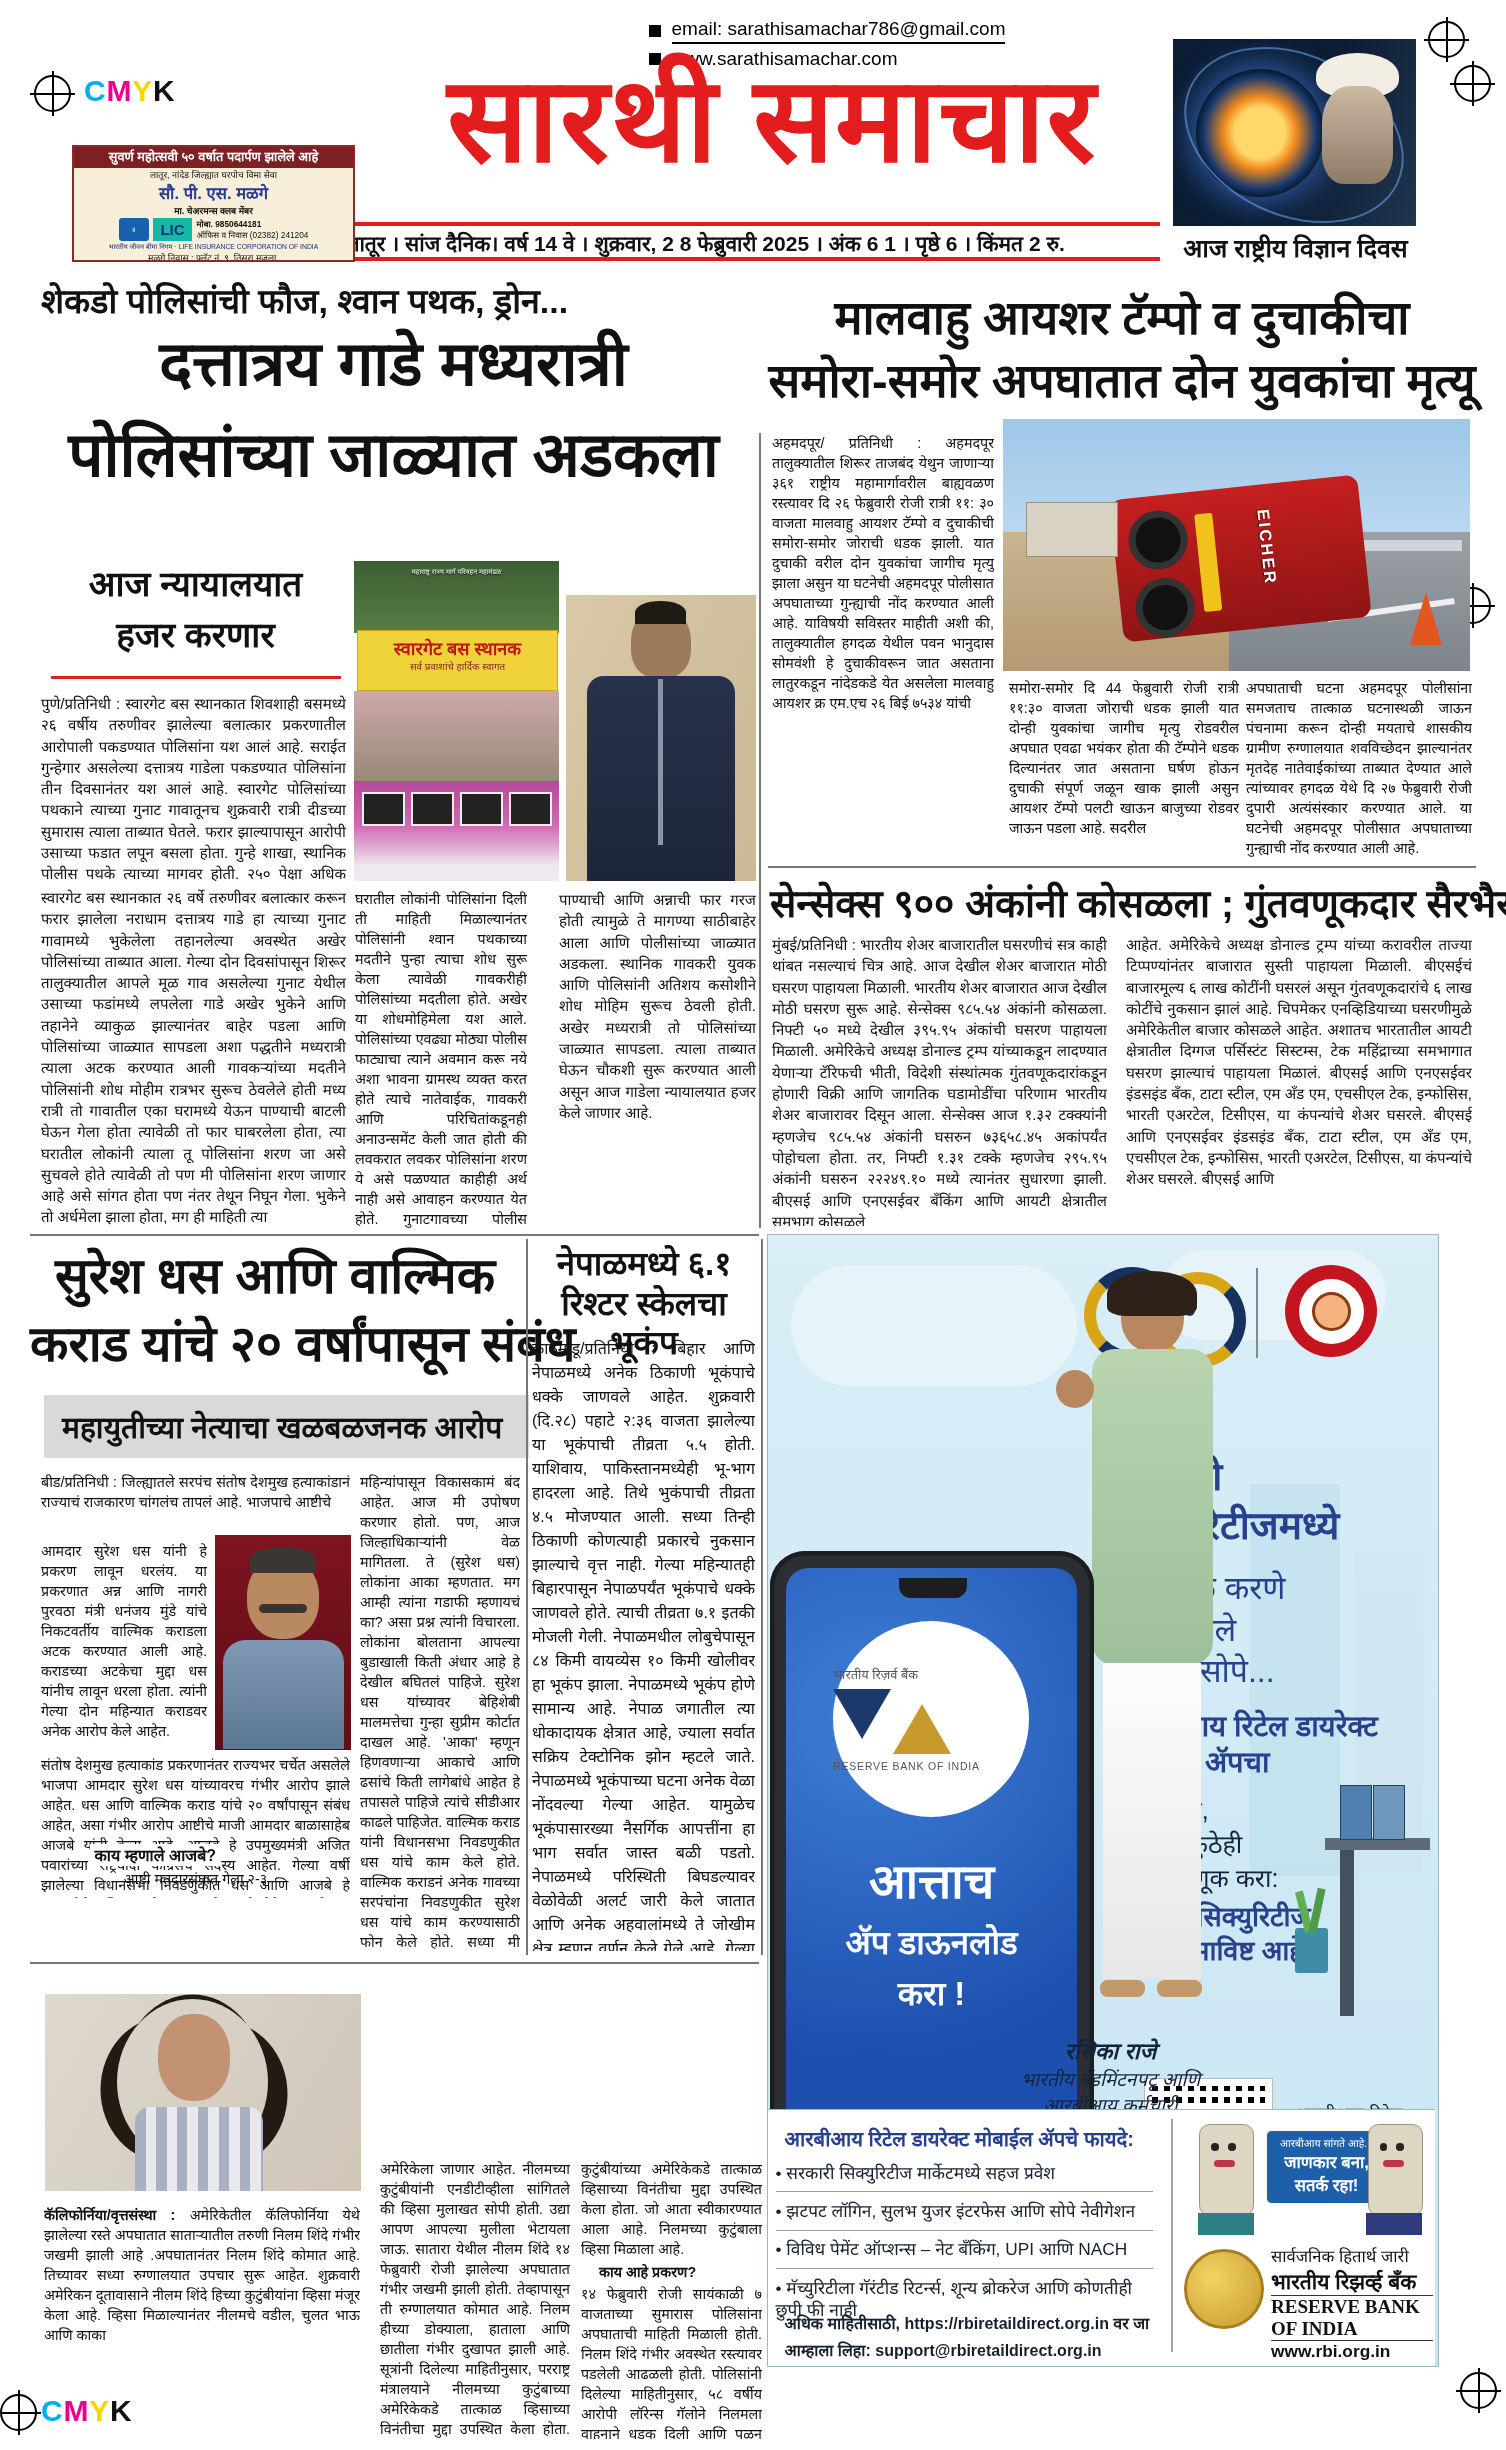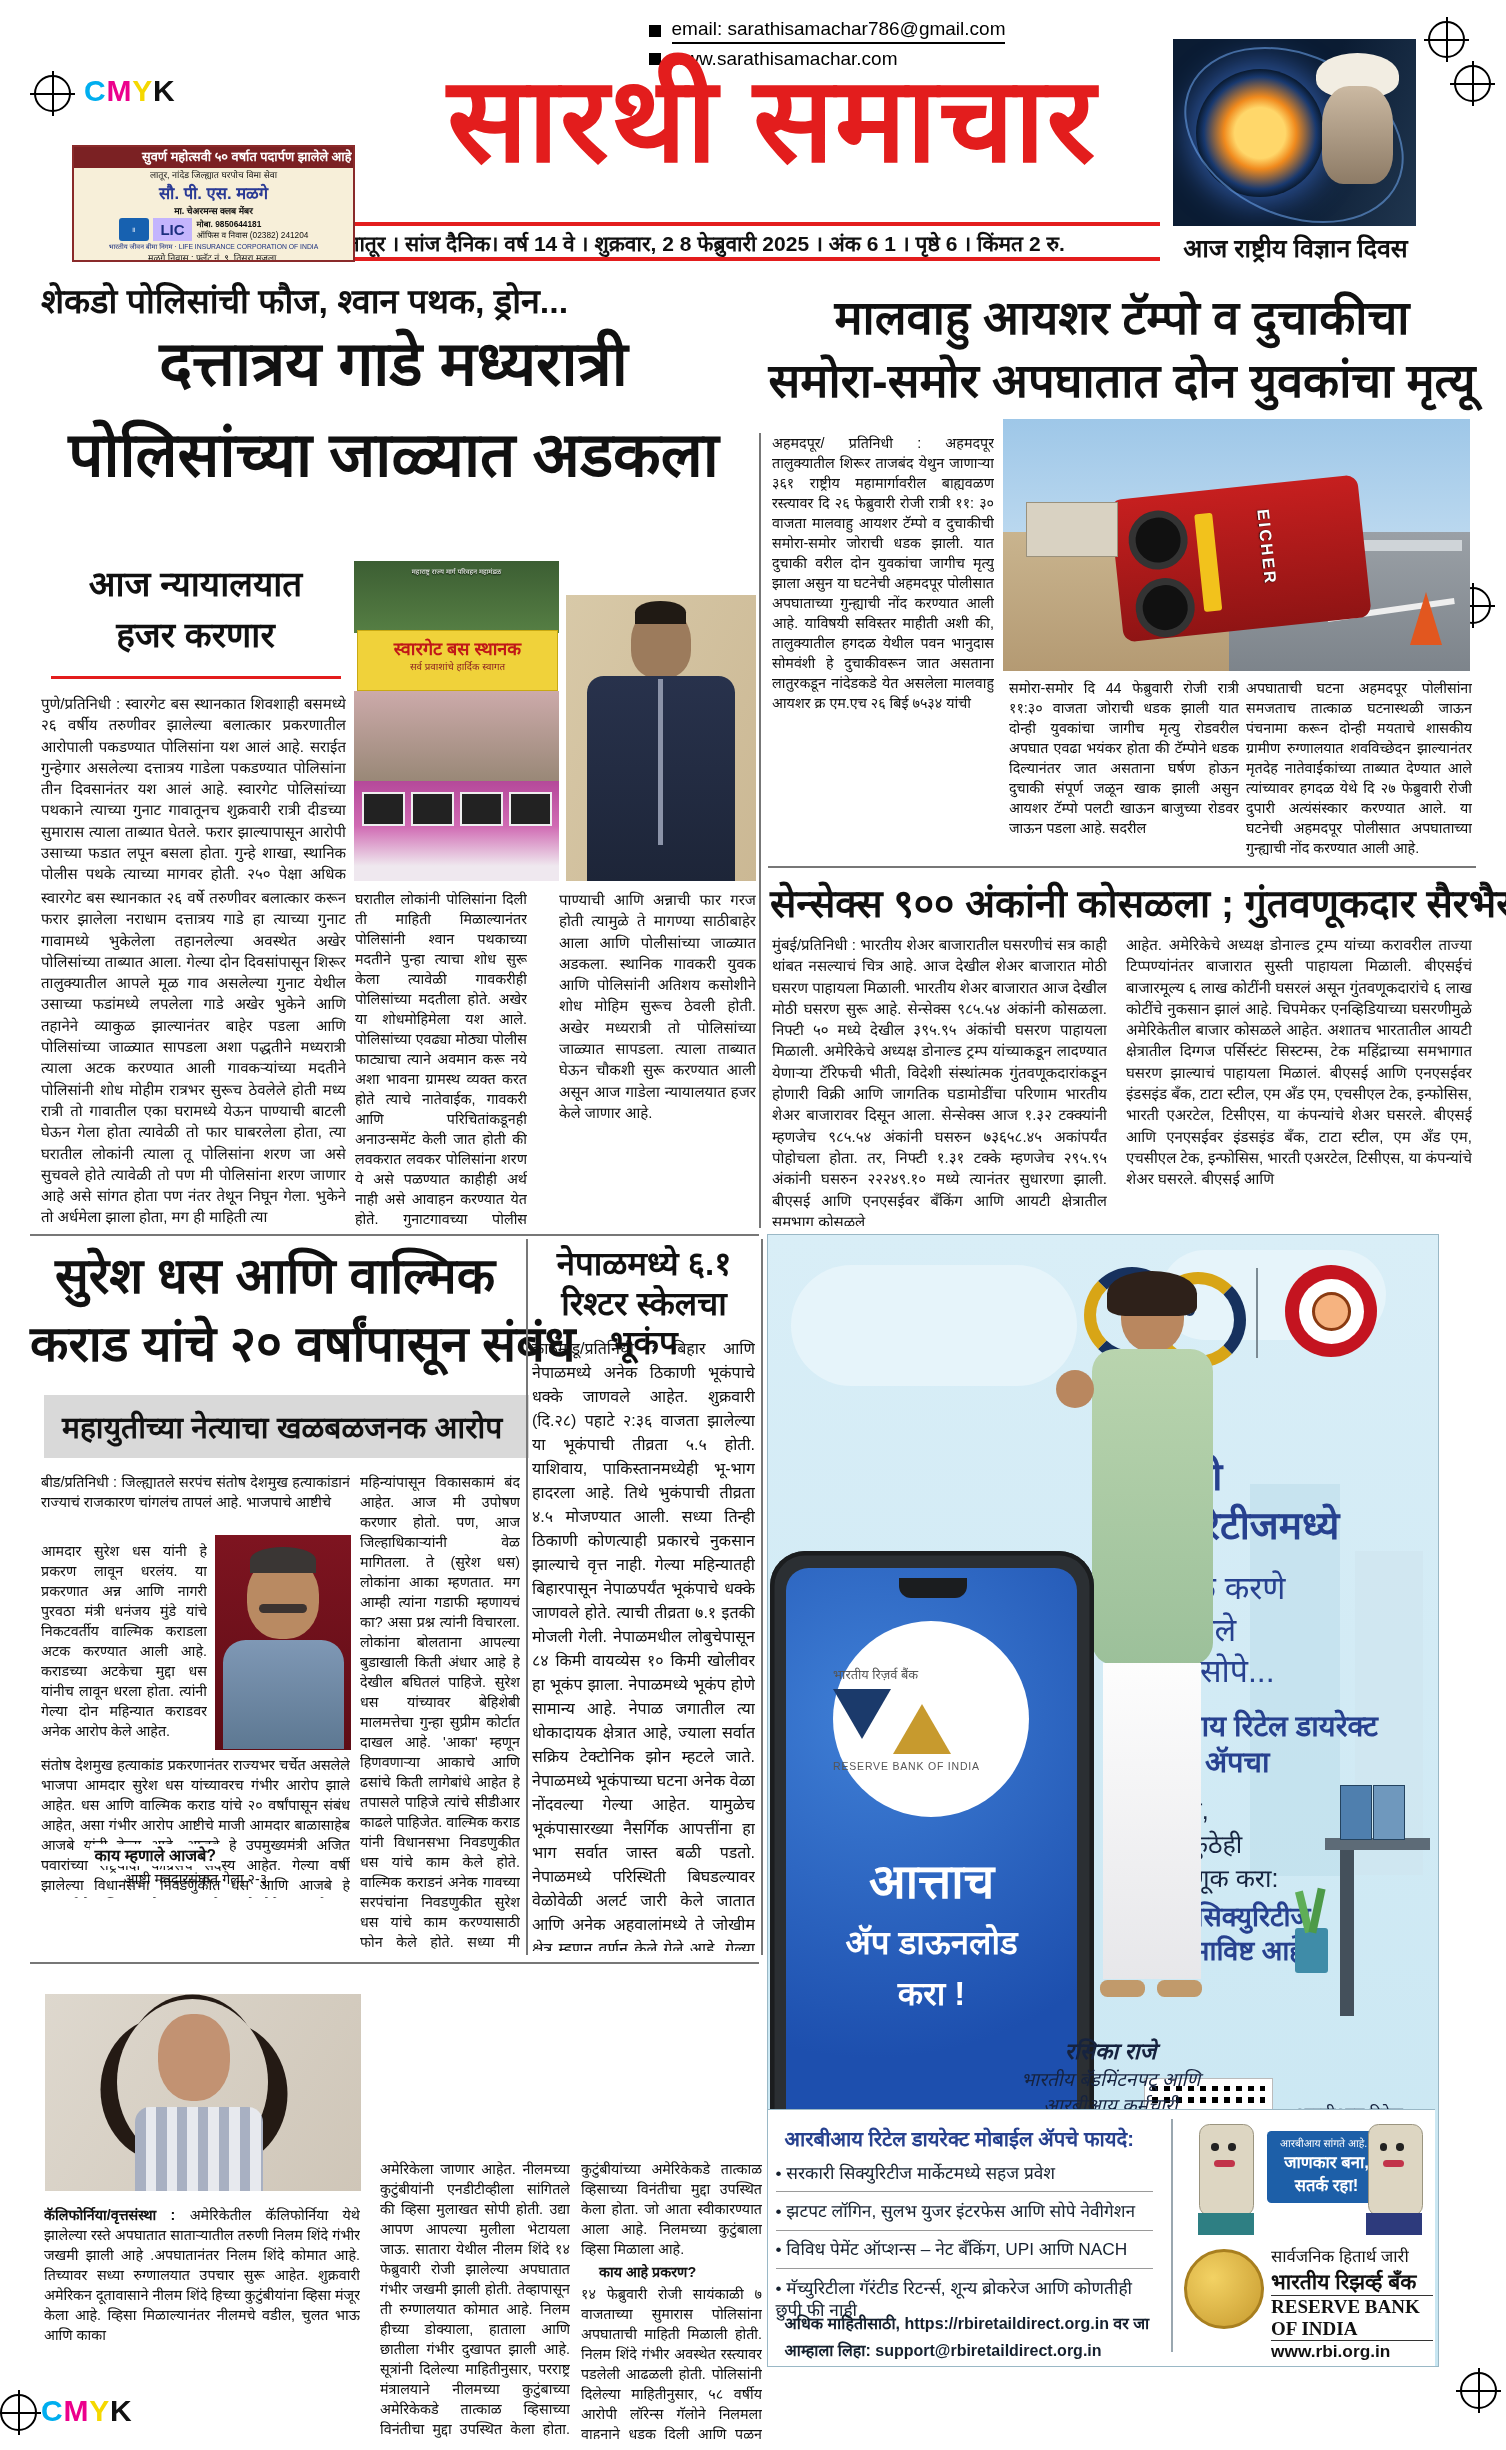--- a/index.html
+++ b/index.html
@@ -18,25 +18,25 @@
   .cmyk{font-size:30px;font-weight:bold;letter-spacing:0.8px;}
   .cC{color:#00aeef}.cM{color:#ec008c}.cY{color:#f5d800}.cK{color:#111}
   
   .mail-row{display:flex;align-items:center;gap:10.5px;font-size:19px;color:#000;}
   .sq{width:12px;height:12px;background:#000;display:inline-block;}
   .masthead{font-size:119px;font-weight:900;color:#e31d1d;line-height:1;letter-spacing:1.5px;white-space:nowrap;}
   .redline{background:#e31d1d;height:3.8px;}
   .dateline{font-size:21px;font-weight:bold;white-space:nowrap;}
   
   .lic{border:2.3px solid #8a2a2a;background:#f7efd9;overflow:hidden;}
-  .licband{background:#7b2123;color:#fff;text-align:right;font-weight:bold;font-size:12.8px;line-height:1.25;padding:2.3px 1.5px;}
+  .licband{background:#7b2123;color:#fff;text-align:center;font-weight:bold;font-size:12.8px;line-height:1.25;padding:2.3px 1.5px;}
   .lict{font-size:9px;text-align:center;}
   .licname{color:#2a3a95;font-weight:900;font-size:16.6px;text-align:center;}
   .licbox{background:#1761b0;color:#fff;display:flex;align-items:center;justify-content:center;border-radius:3px;}
-  .licyellow{background:#c4b5fd;color:#1b2f7e;font-weight:900;display:flex;align-items:center;justify-content:center;}
+  .licyellow{background:#14b8a6;color:#1b2f7e;font-weight:900;display:flex;align-items:center;justify-content:center;}
   
   .ph{overflow:hidden;}
   .sky{background:linear-gradient(#9ec7e8,#dcecf7);}
   
   .kicker{font-size:34px;font-weight:900;white-space:nowrap;}
   .h1a{font-size:62px;font-weight:900;line-height:1.06;white-space:nowrap;}
   .h1b{font-size:48px;font-weight:900;line-height:1.1;white-space:nowrap;}
   .h2{font-size:39px;font-weight:900;white-space:nowrap;}
   .body20{font-size:15px;line-height:1.42;}
   .body19{font-size:14.3px;line-height:1.4;}

